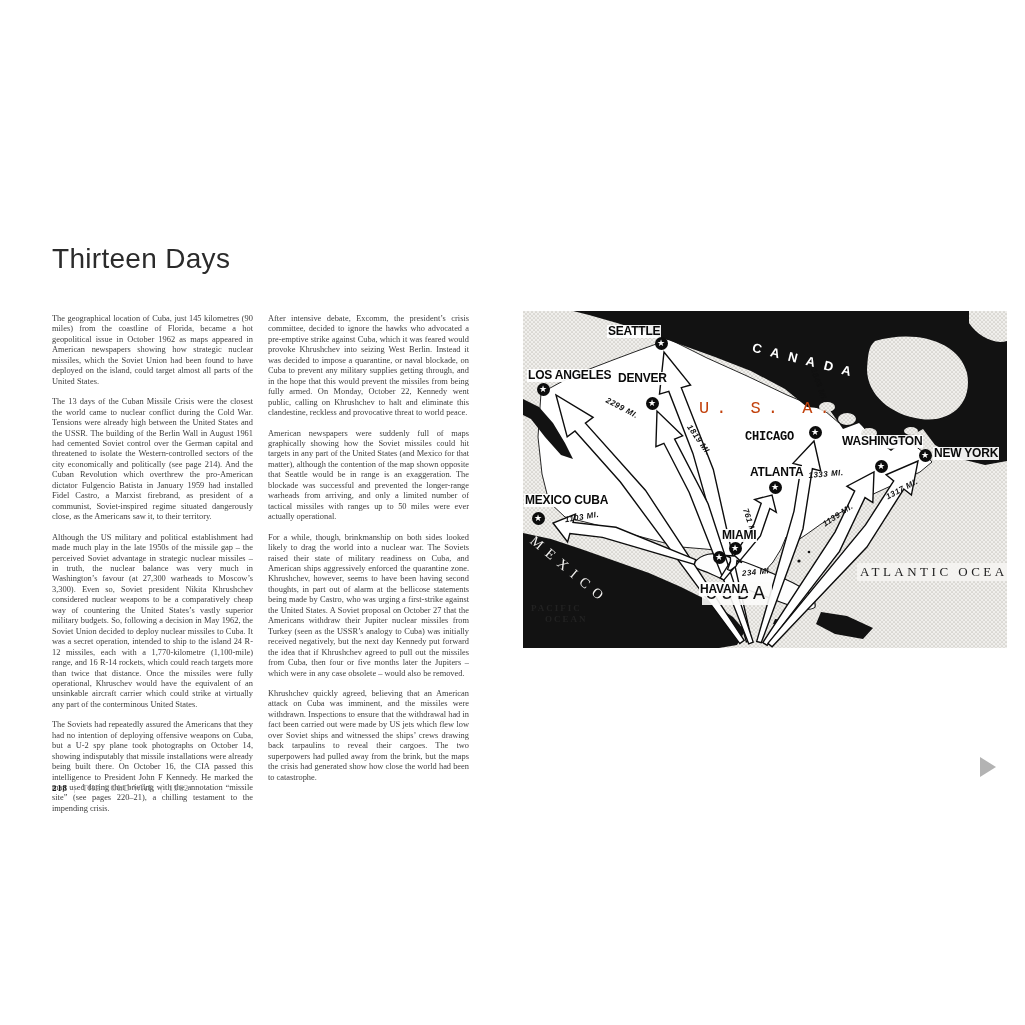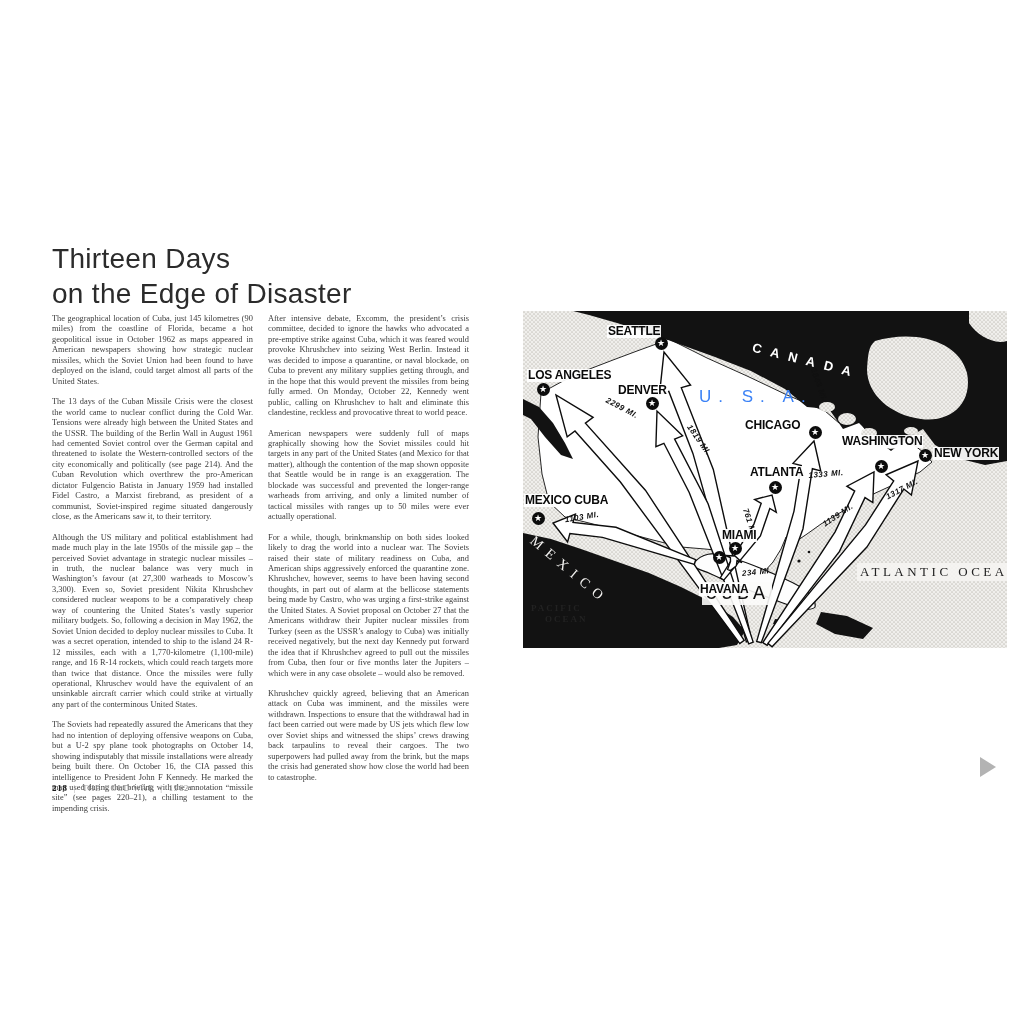--- a/index.html
+++ b/index.html
@@ -26,21 +26,21 @@
             padding:0 1px;letter-spacing:-.2px;line-height:13px;}
   .star{position:absolute;width:13px;height:13px;background:#0c0c0c;border-radius:50%;
         color:#fff;font-size:9px;line-height:13px;text-align:center;
         font-family:"DejaVu Sans",sans-serif;}
   .dist{position:absolute;font-family:"Liberation Sans",sans-serif;font-style:italic;
         font-weight:700;font-size:8px;color:#111;white-space:nowrap;
         transform:translate(-50%,-50%) rotate(var(--r,0deg));letter-spacing:.5px;}
   .region{position:absolute;white-space:nowrap;}
   .lbl-canada{left:228px;top:42px;color:#fff;font-family:"Liberation Sans",sans-serif;
               font-weight:700;font-size:13px;letter-spacing:9px;transform:rotate(14deg);}
-  .lbl-usa{left:176px;top:76px;color:#3b82f6;font-family:Liberation Sans, sans-serif;
+  .lbl-usa{left:176px;top:88px;color:#c2410c;font-family:Liberation Mono, monospace;
            font-size:17px;letter-spacing:7px;}
   .lbl-mexico{left:14px;top:222px;color:#f4f3f1;font-family:"Liberation Serif",serif;
               font-size:14px;letter-spacing:7px;transform:rotate(40deg);transform-origin:0 0;}
   .lbl-cuba{left:179px;top:271px;color:#111;font-family:Liberation Mono, monospace;
             font-size:20px;letter-spacing:4px;background:rgba(252,252,251,.9);padding:0 3px;}
   .lbl-pacific{left:8px;top:292px;color:#222;font-family:"Liberation Serif",serif;
                font-size:9px;letter-spacing:2px;font-weight:700;line-height:11px;}
   .lbl-pacific .l2{margin-left:14px;}
   .lbl-atlantic{left:334px;top:252px;color:#222;font-family:"Liberation Serif",serif;
                 font-size:13px;letter-spacing:3.5px;background:rgba(245,244,242,.9);padding:1px 3px;}
@@ -49,21 +49,20 @@
               border-top:10px solid transparent;border-bottom:10px solid transparent;
               border-left:16px solid #b3b3b3;}
 </style>
 </head>
 <body>
 
 <div class="page">
 
   <h1 class="title">
     <span>Thirteen Days</span><br>
-    <span>on the Edge of Disaster</span>
   </h1>
 
   <div class="col" id="col1">
       <p>The geographical location of Cuba, just 145 kilometres (90 miles) from the coastline of Florida, became a hot geopolitical issue in October 1962 as maps appeared in American newspapers showing how strategic nuclear missiles, which the Soviet Union had been found to have deployed on the island, could target almost all parts of the United States.</p>
       <p>The 13 days of the Cuban Missile Crisis were the closest the world came to nuclear conflict during the Cold War. Tensions were already high between the United States and the USSR. The building of the Berlin Wall in August 1961 had cemented Soviet control over the German capital and threatened to isolate the Western-controlled sectors of the city economically and politically (see page 214). And the Cuban Revolution which overthrew the pro-American dictator Fulgencio Batista in January 1959 had installed Fidel Castro, a Marxist firebrand, as president of a communist, Soviet-inspired regime situated dangerously close, as the Americans saw it, to their territory.</p>
       <p>Although the US military and political establishment had made much play in the late 1950s of the missile gap – the perceived Soviet advantage in strategic nuclear missiles – in truth, the nuclear balance was very much in Washington’s favour (at 27,300 warheads to Moscow’s 3,300). Even so, Soviet president Nikita Khrushchev considered nuclear weapons to be a comparatively cheap way of countering the United States’s vastly superior military budgets. So, following a decision in May 1962, the Soviet Union decided to deploy nuclear missiles to Cuba. It was a secret operation, intended to ship to the island 24 R-12 missiles, each with a 1,770-kilometre (1,100-mile) range, and 16 R-14 rockets, which could reach targets more than twice that distance. Once the missiles were fully operational, Khruschev would have the equivalent of an unsinkable aircraft carrier which could strike at virtually any part of the conterminous United States.</p>
       <p>The Soviets had repeatedly assured the Americans that they had no intention of deploying offensive weapons on Cuba, but a U-2 spy plane took photographs on October 14, showing indisputably that missile installations were already being built there. On October 16, the CIA passed this intelligence to President John F Kennedy. He marked the map used during that briefing with the annotation “missile site” (see pages 220–21), a chilling testament to the impending crisis.</p>
     </div>
   <div class="col" id="col2">
       <p>After intensive debate, Excomm, the president’s crisis committee, decided to ignore the hawks who advocated a pre-emptive strike against Cuba, which it was feared would provoke Khrushchev into seizing West Berlin. Instead it was decided to impose a quarantine, or naval blockade, on Cuba to prevent any military supplies getting through, and in the hope that this would prevent the missiles from being fully armed. On Monday, October 22, Kennedy went public, calling on Khrushchev to halt and eliminate this clandestine, reckless and provocative threat to world peace.</p>
@@ -138,24 +137,24 @@
     </div>
     <div class="region lbl-atlantic">ATLANTIC OCEAN</div>
 
     <div id="map-labels">
         <div class="maplabel" style="left: 84px; top: 14px;">SEATTLE</div>
         <span class="star" style="left: 131.5px; top: 25.5px;">★</span>
         <div class="dist" style="left: 296px; top: 74px; --r: 70deg;">2843 MI.</div>
         <div class="maplabel" style="left: 4px; top: 58px;">LOS ANGELES</div>
         <span class="star" style="left: 13.5px; top: 71.5px;">★</span>
         <div class="dist" style="left: 99px; top: 97px; --r: 28deg;">2299 MI.</div>
-        <div class="maplabel" style="left: 94px; top: 73px; text-align: center;">DENVER</div>
+        <div class="maplabel" style="left: 94px; top: 61px; text-align: center;">DENVER</div>
         <span class="star" style="left: 122.5px; top: 85.5px;">★</span>
         <div class="dist" style="left: 176px; top: 129px; --r: 55deg;">1819 MI.</div>
-        <div class="maplabel" style="left: 221px; top: 108px;">CHICAGO</div>
+        <div class="maplabel" style="left: 221px; top: 120px; font-family: Liberation Mono, monospace;">CHICAGO</div>
         <span class="star" style="left: 285.5px; top: 114.5px;">★</span>
         <div class="dist" style="left: 303px; top: 163px; --r: -5deg;">1333 MI.</div>
         <div class="maplabel" style="left: 318px; top: 124px;">WASHINGTON</div>
         <span class="star" style="left: 351.5px; top: 148.5px;">★</span>
         <div class="dist" style="left: 315px; top: 204px; --r: -34deg;">1139 MI.</div>
         <div class="maplabel" style="left: 410px; top: 136px;">NEW YORK</div>
         <span class="star" style="left: 395.5px; top: 137.5px;">★</span>
         <div class="dist" style="left: 379px; top: 178px; --r: -28deg;">1317 MI.</div>
         <div class="maplabel" style="left: 226px; top: 155px;">ATLANTA</div>
         <span class="star" style="left: 245.5px; top: 169.5px;">★</span>

